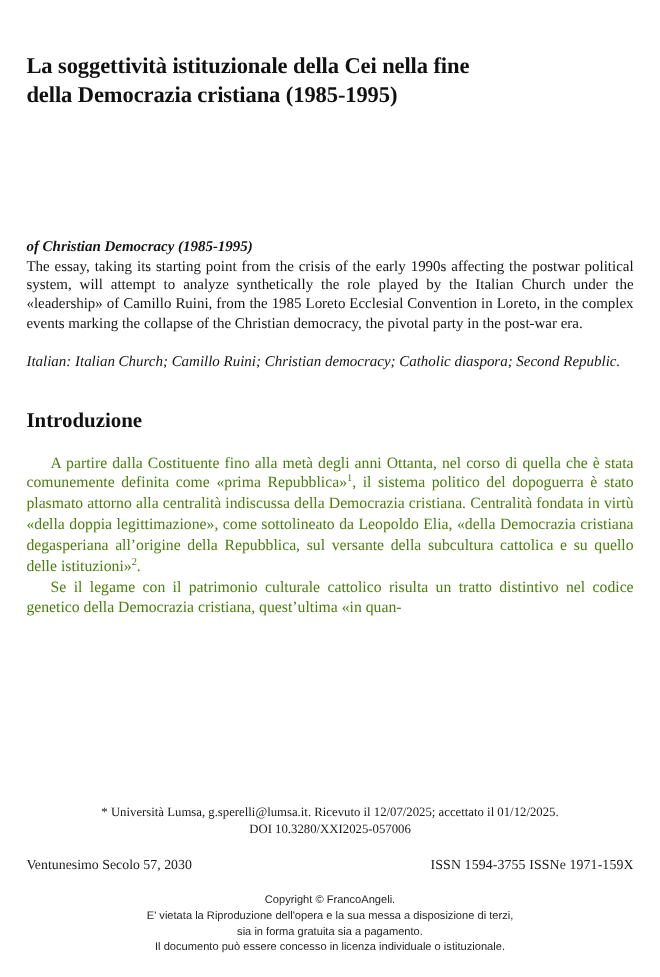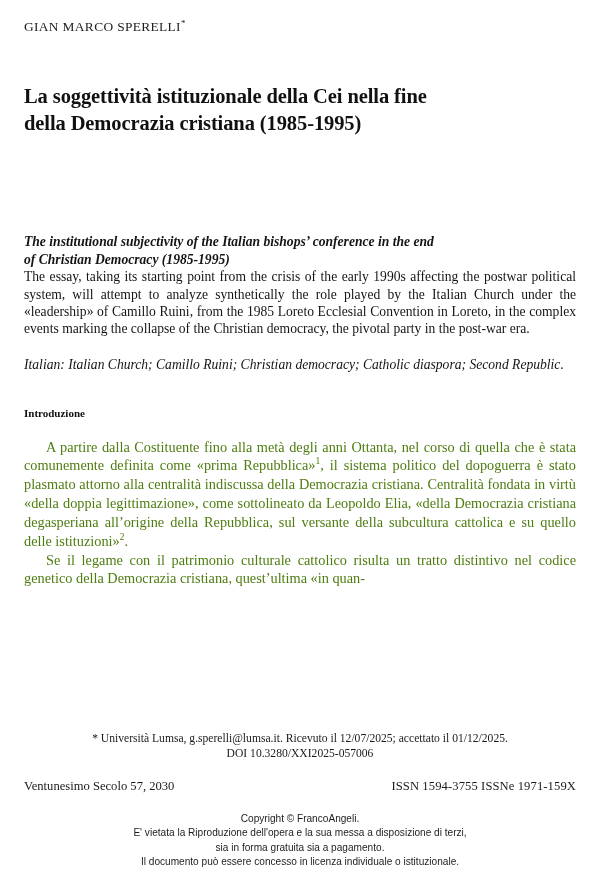--- a/index.html
+++ b/index.html
@@ -82,21 +82,21 @@
     font-size: 13.6px;
     font-style: italic;
     line-height: 1.285;
     text-align: justify;
     color: #141414;
   }
 
   
   .section-heading {
     margin: 34px 0 0 0;
-    font-size: 11px;
+    font-size: 19px;
     font-weight: bold;
     line-height: 1.2;
     color: #111111;
   }
 
   
   .body-block {
     margin-top: 17px;
   }
   .body-par {
@@ -156,32 +156,31 @@
     line-height: 1.42;
     color: #1d1d1d;
   }
   .copyright div { white-space: nowrap; }
 </style>
 </head>
 <body>
 
 <div class="page">
 
-  <p class="author-line"><span>GIAN MARCO SPERELLI</span><span class="star">*</span></p>
 
   <div class="title-block">
     <h1 class="title">
       <span>La soggettività istituzionale della Cei nella fine</span><br>
       <span>della Democrazia cristiana (1985-1995)</span>
     </h1>
   </div>
 
   <div class="abstract-block">
     <p class="abstract-title">
-      <span>The institutional subjectivity of the Italian bishops’ conference in the end</span><br>
+      <br>
       <span>of Christian Democracy (1985-1995)</span>
     </p>
     <p class="abstract-body">The essay, taking its starting point from the crisis of the early 1990s affecting the postwar political system, will attempt to analyze synthetically the role played by the Italian Church under the «leadership» of Camillo Ruini, from the 1985 Loreto Ecclesial Convention in Loreto, in the complex events marking the collapse of the Christian democracy, the pivotal party in the post-war era.</p>
     <p class="keywords"><span>Italian:</span>
       <span>Italian Church; Camillo Ruini; Christian democracy; Catholic diaspora; Second Republic.</span></p>
   </div>
 
   <h2 class="section-heading">Introduzione</h2>
 
   <div class="body-block">

